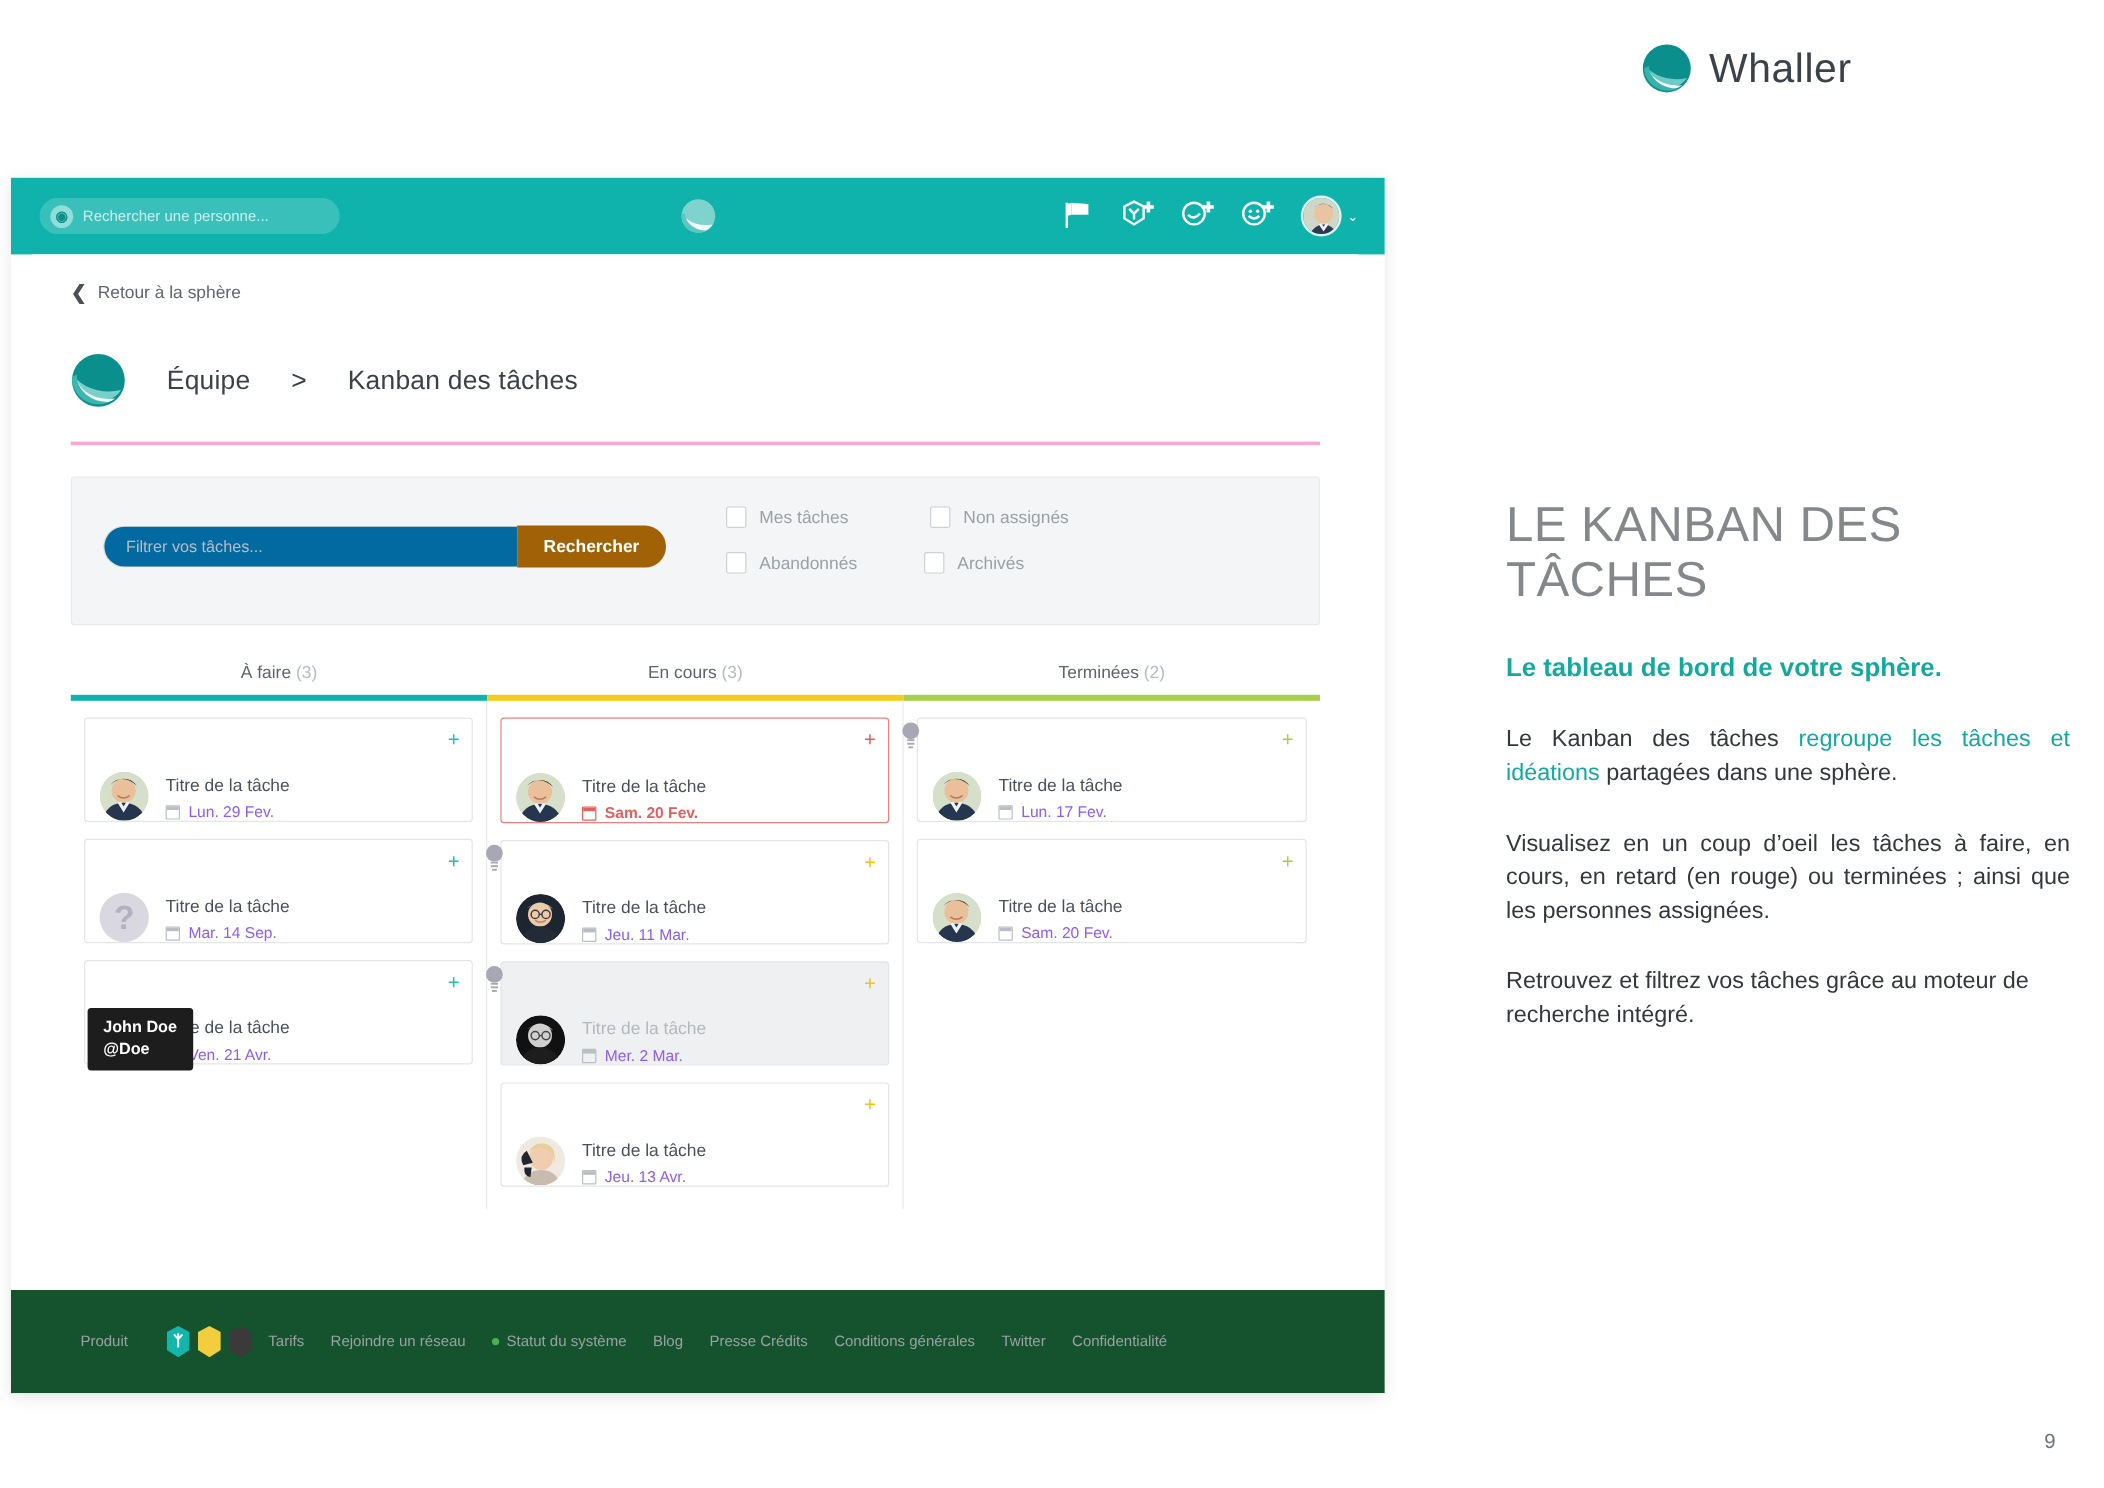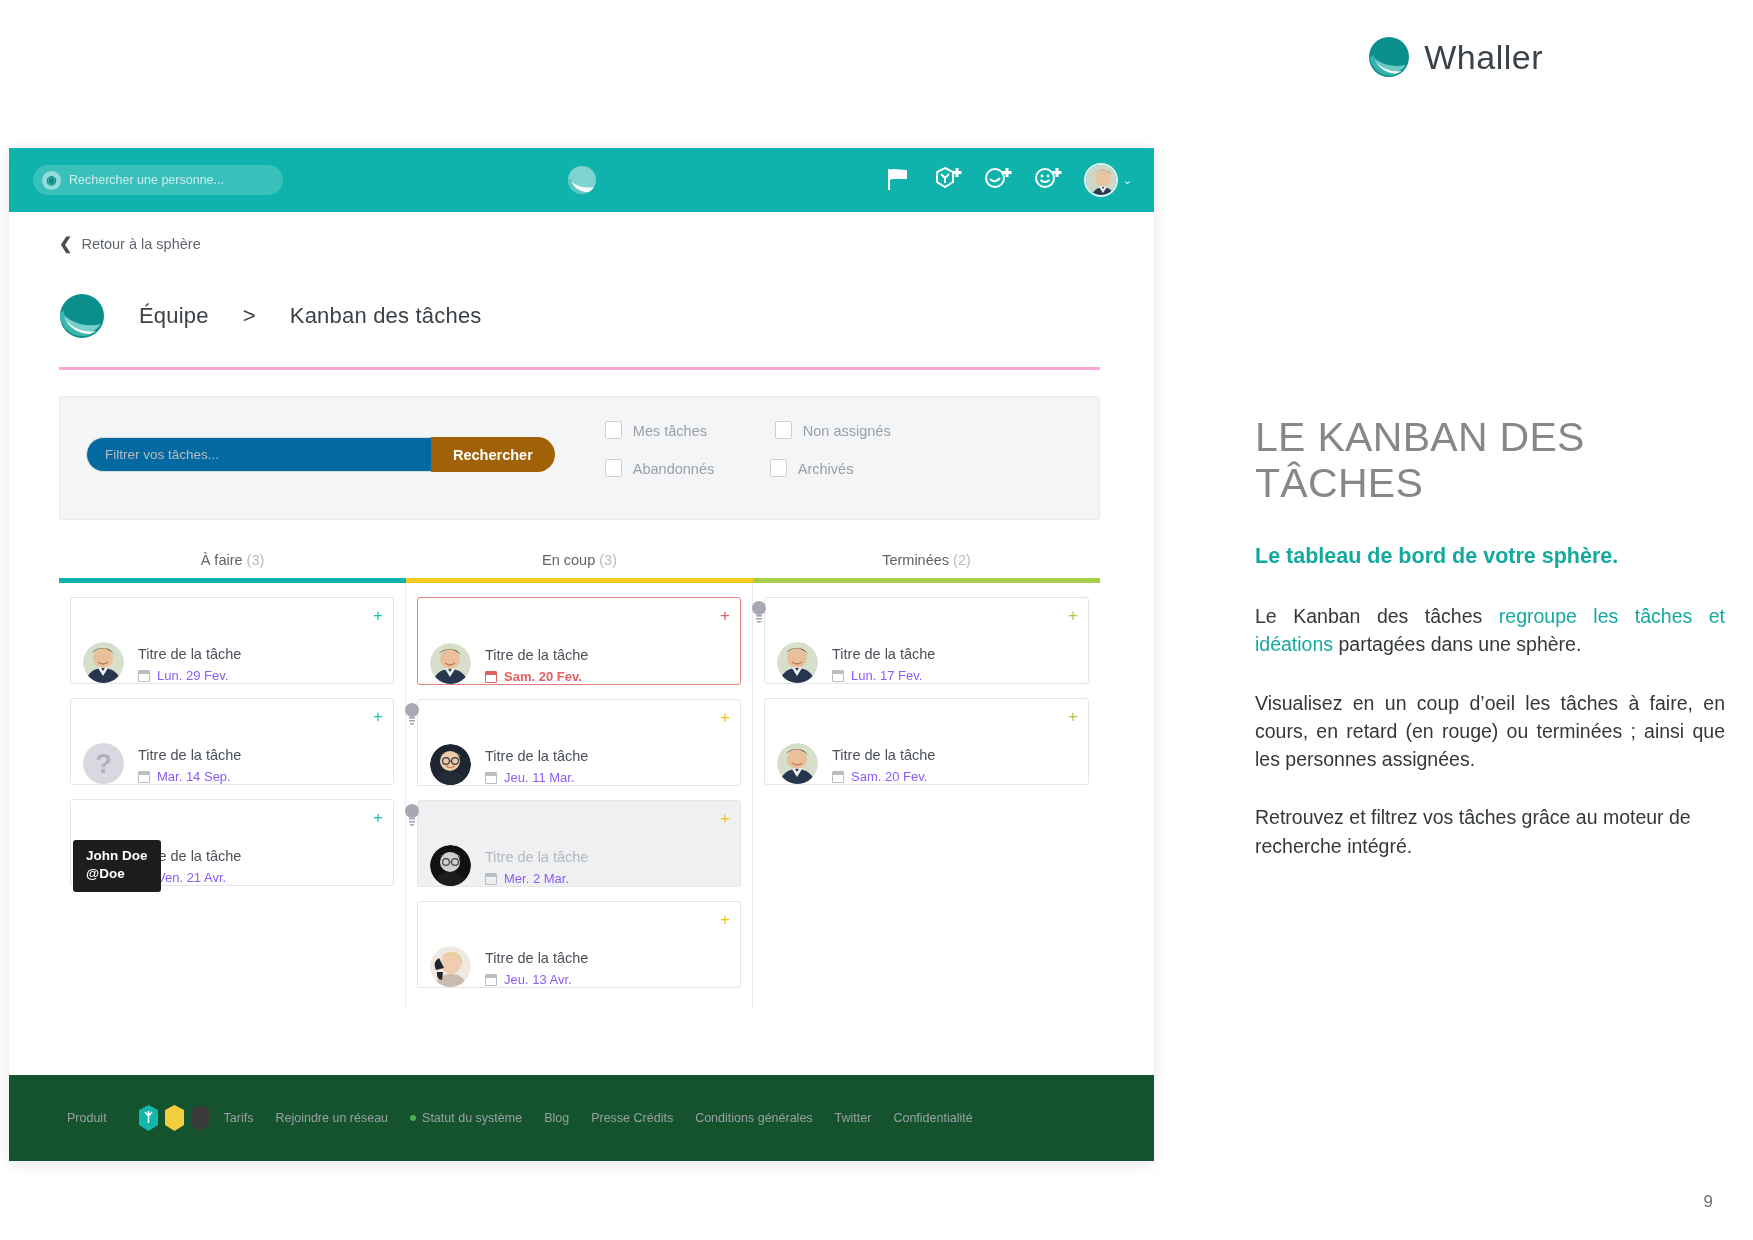--- a/index.html
+++ b/index.html
@@ -350,21 +350,21 @@
                     </svg></span>
                   <span class="card-txt"><span class="card-title">Titre de la tâche</span><span class="card-date">
                       <span class="cal-ico"></span>
                       <span class="d">Ven. 21 Avr.</span>
                     </span></span>
                   <span class="plus" style="color:#21c1b4">+</span>
                 </div>
               </div>
             </div>
             <div class="col">
-              <div class="col-title"><span>En coup</span> <span class="cnt">(3)</span></div>
+              <div class="col-title"><span>En cours</span> <span class="cnt">(3)</span></div>
               <div class="col-rule" style="background: rgb(245, 203, 30);"></div>
               <div class="col-body">
                 <div class="card overdue">
                   <span class="card-av"><svg width="41" height="41" viewBox="0 0 41 41">
                       <defs>
                         <clipPath id="c3">
                           <circle cx="20.5" cy="20.5" r="20.5"></circle>
                         </clipPath>
                       </defs>
                       <g clip-path="url(#c3)">

